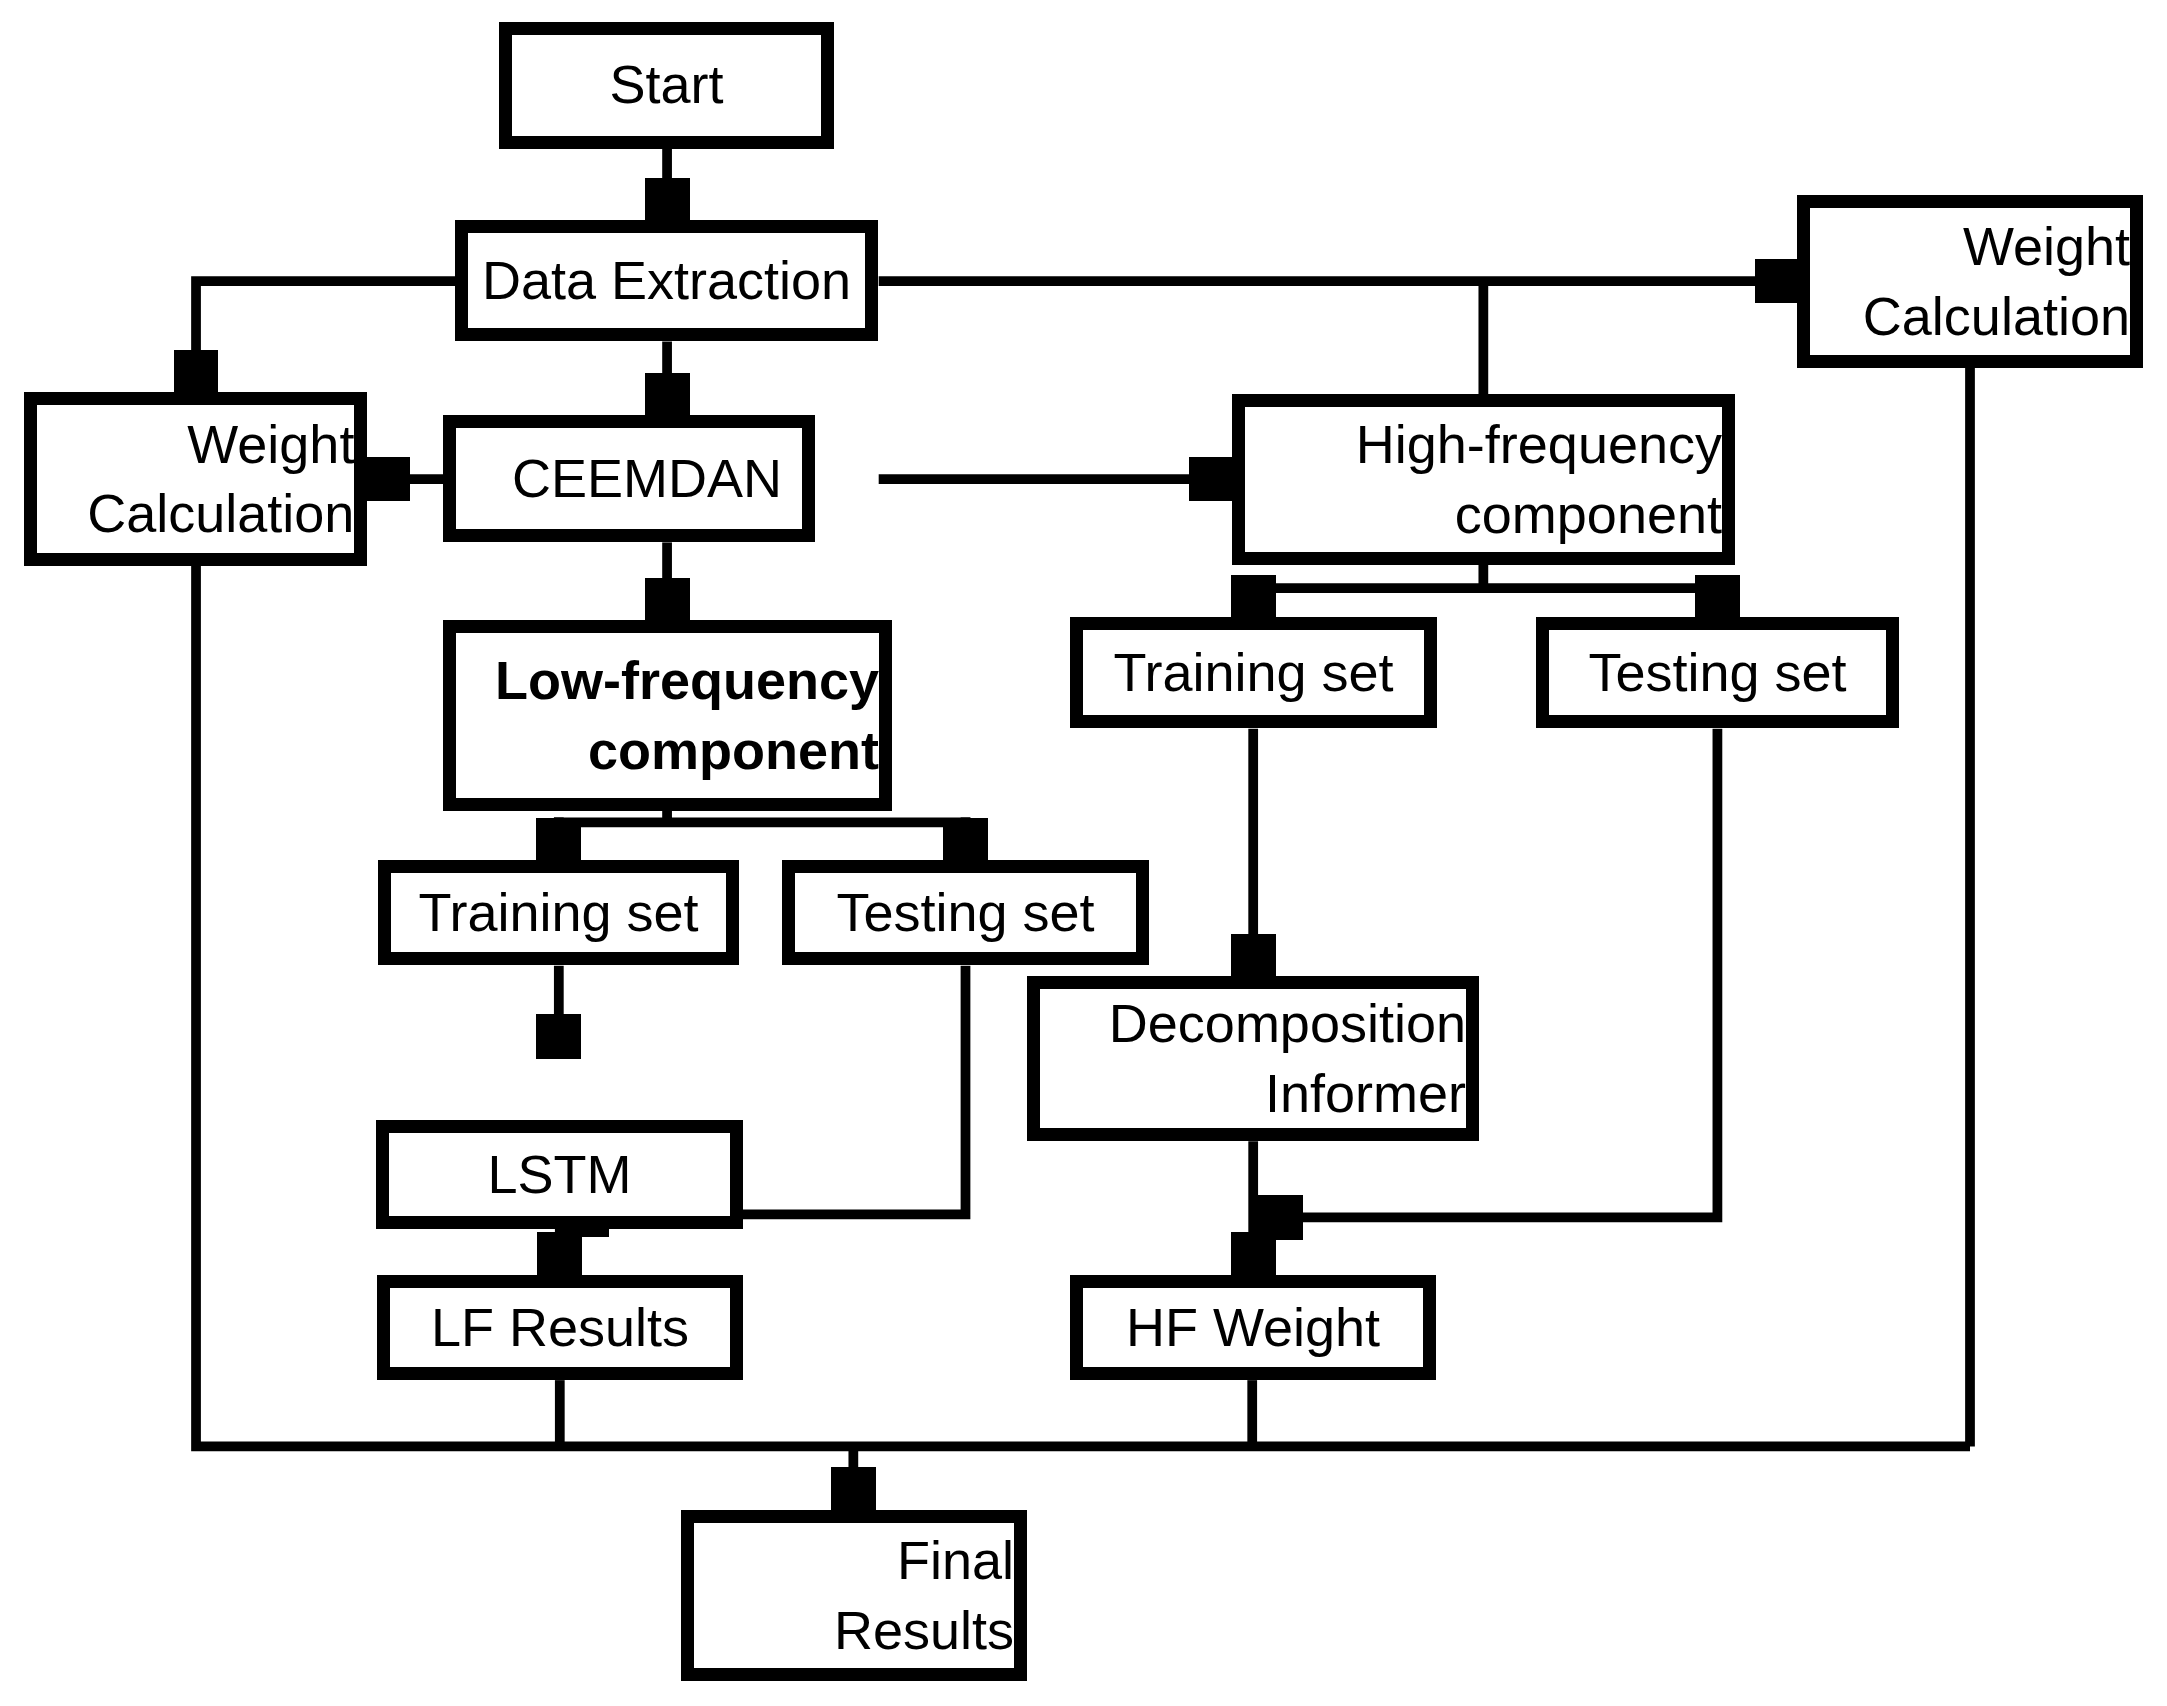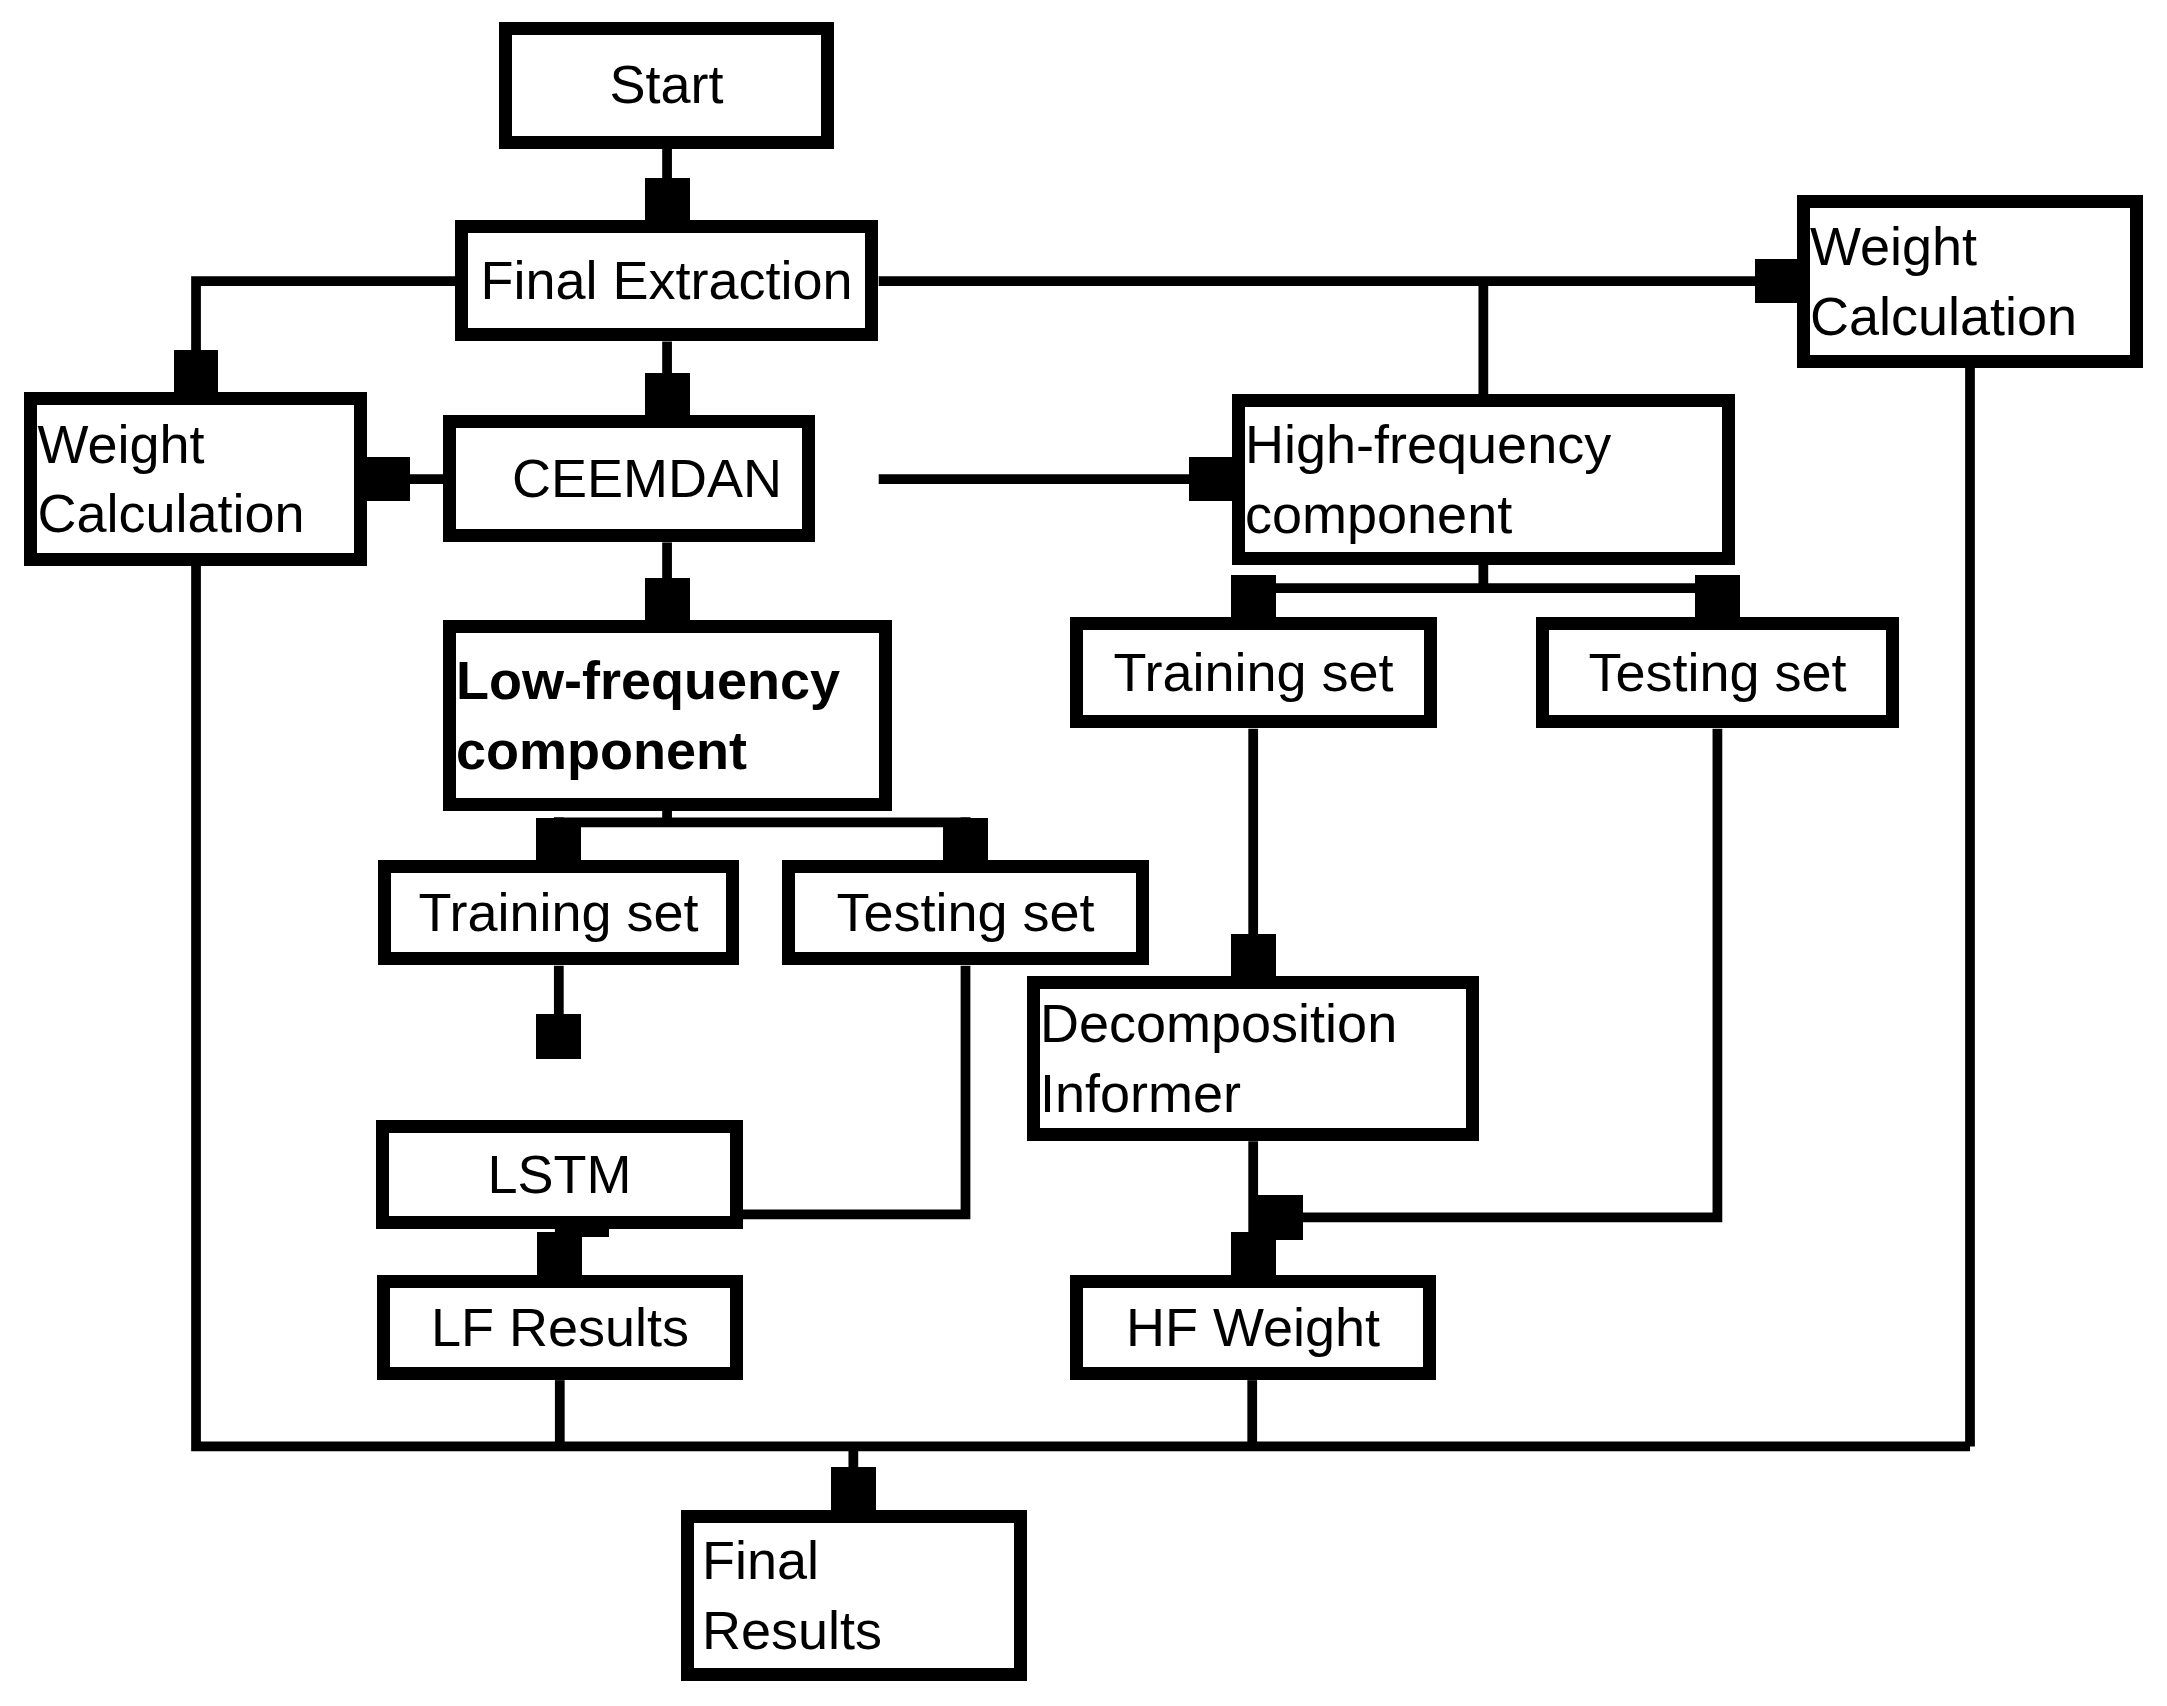--- a/index.html
+++ b/index.html
@@ -29,21 +29,21 @@
     stroke-linecap: butt;
   }
   .node {
     position: absolute;
     box-sizing: border-box;
     border: 13.7px solid #000000;
     background: #ffffff;
     display: flex;
     align-items: center;
     justify-content: center;
-    text-align: left;
+    text-align: right;
     font-size: 54px;
     line-height: 1.28;
     color: #000000;
     letter-spacing: 0px;
   }
   
   .n-start            { left: 499px;  top: 21.5px;   width: 335px; height: 127px; }
   .n-data-extraction  { left: 455px;  top: 220px;  width: 423px; height: 121px; }
   .n-weight-calc-left { left: 24.4px;   top: 392px;  width: 343px; height: 174px; }
   .n-ceemdan          { left: 443px;  top: 415px;  width: 372px; height: 127px; padding-left: 36px; }
@@ -100,21 +100,21 @@
 
     <path d="M 201 580 V 1483 H 2020"></path>
     <path d="M 2020 377 V 1483"></path>
     <path d="M 574 1415 V 1483"></path>
     <path d="M 1284 1415 V 1483"></path>
     <path d="M 875 1483 V 1548" marker-end="url(#arrow)"></path>
   </svg>
 
   <div class="node n-start">Start</div>
 
-  <div class="node n-data-extraction">Final Extraction</div>
+  <div class="node n-data-extraction">Data Extraction</div>
 
   <div class="node n-weight-calc-left">Weight Calculation</div>
 
   <div class="node n-ceemdan">CEEMDAN</div>
 
   <div class="node n-weight-calc-right">Weight Calculation</div>
 
   <div class="node n-high-freq">High-frequency component</div>
 
   <div class="node n-low-freq">Low-frequency component</div>

